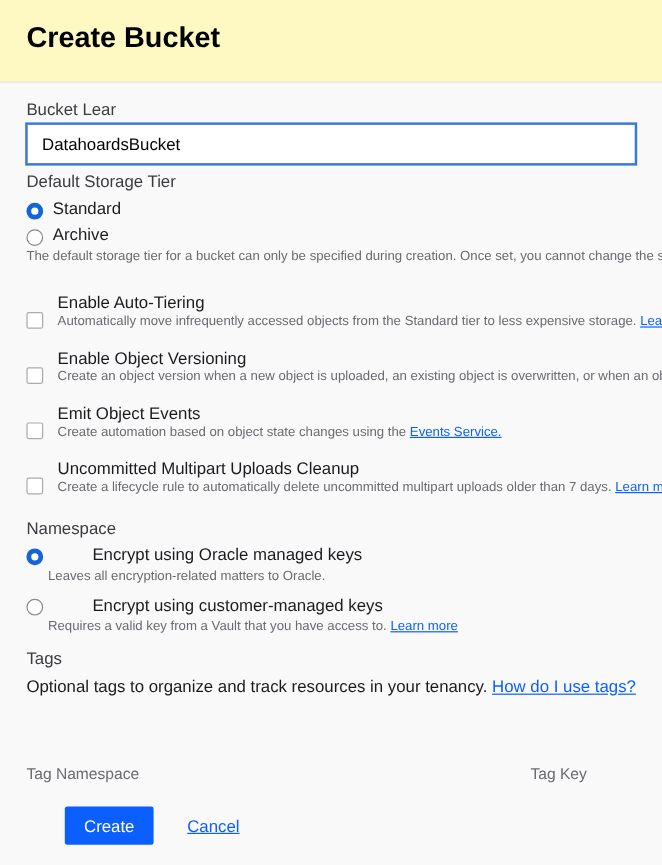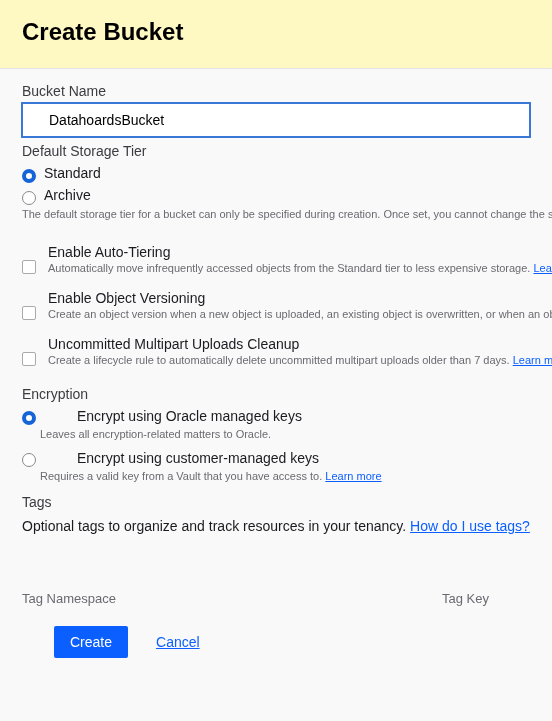--- a/index.html
+++ b/index.html
@@ -26,21 +26,21 @@
     }
     .field-label {
       font-size: 14px;
       color: #3b3b40;
       margin-bottom: 4px;
       display: block;
     }
     .text-input {
       width: 100%;
       height: 34px;
-      padding: 6px 26px;
+      padding: 6px 12px;
       font-size: 14px;
       border: 1px solid #c8c8cc;
       outline: 2px solid #3a78d8;
       outline-offset: -1px;
       background: #fff;
     }
     .section-label {
       font-size: 14px;
       color: #3b3b40;
       margin-top: 6px;
@@ -160,21 +160,21 @@
   </style>
 </head>
 <body>
 
 <div class="header">
   <h1>Create Bucket</h1>
 </div>
 
 <div class="content">
 
-  <label class="field-label">Bucket Name</label>
+  <label class="field-label">Bucket Lear</label>
   <input class="text-input" type="text" value="DatahoardsBucket" style="">
 
   <div class="section-label">Default Storage Tier</div>
   <div class="radio-row">
     <span class="radio selected"></span>
     <span class="radio-label">Standard</span>
   </div>
   <div class="radio-row">
     <span class="radio"></span>
     <span class="radio-label">Archive</span>
@@ -194,32 +194,41 @@
   <div class="checkbox-block">
     <div class="checkbox-row">
       <span class="checkbox"></span>
       <div>
         <div class="checkbox-title">Enable Object Versioning</div>
         <div class="checkbox-desc">Create an object version when a new object is uploaded, an existing object is overwritten, or when an ob</div>
       </div>
     </div>
   </div>
 
+  <div class="checkbox-block">
+    <div class="checkbox-row">
+      <span class="checkbox"></span>
+      <div>
+        <div class="checkbox-title">Emit Object Events</div>
+        <div class="checkbox-desc"><span>Create automation based on object state changes using the </span><span class="link">Events Service.</span></div>
+      </div>
+    </div>
+  </div>
 
   <div class="checkbox-block">
     <div class="checkbox-row">
       <span class="checkbox"></span>
       <div>
         <div class="checkbox-title">Uncommitted Multipart Uploads Cleanup</div>
         <div class="checkbox-desc"><span>Create a lifecycle rule to automatically delete uncommitted multipart uploads older than 7 days. </span><span class="link">Learn more</span></div>
       </div>
     </div>
   </div>
 
-  <div class="section-label" style="margin-top:20px">Encryption</div>
+  <div class="section-label" style="margin-top:20px">Namespace</div>
   <div class="encryption-block">
     <div class="radio-row">
       <span class="radio selected"></span>
       <span class="radio-label">Encrypt using Oracle managed keys</span>
     </div>
     <div class="encryption-desc">Leaves all encryption-related matters to Oracle.</div>
     <div class="radio-row">
       <span class="radio"></span>
       <span class="radio-label">Encrypt using customer-managed keys</span>
     </div>

